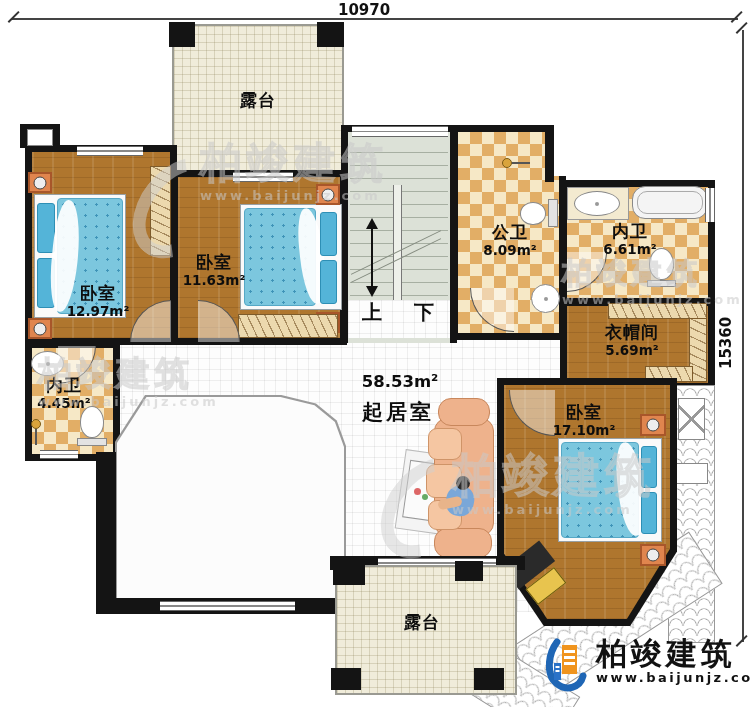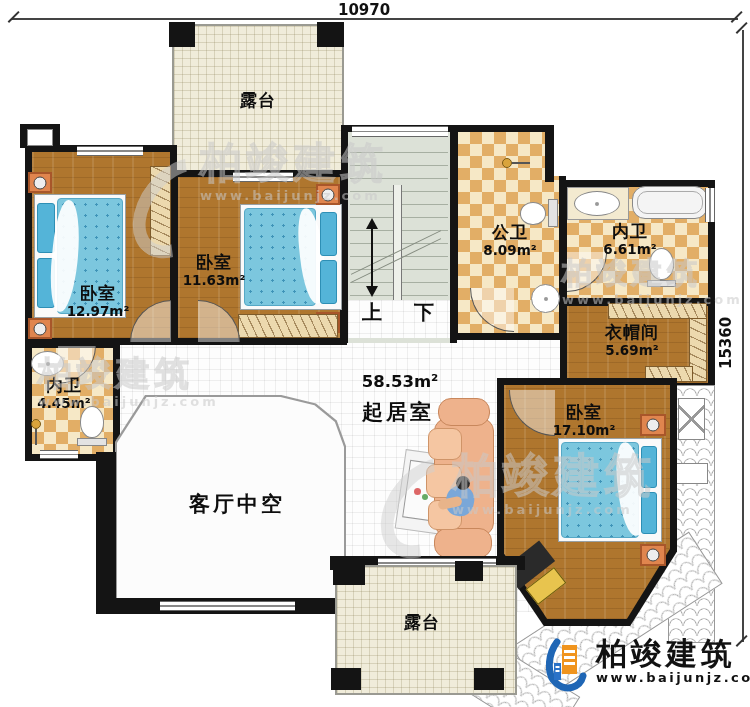--- a/index.html
+++ b/index.html
@@ -248,22 +248,20 @@
       <span class="rarea">5.69m²</span>
     </div>
   <div class="rlabel" style="left:64px;top:375px;">
     <span class="rname">内卫</span>
       <span class="rarea">4.45m²</span>
     </div>
   <div class="rlabel" style="left:400px;top:372px;font-size:16.5px;">
     <span>58.53m²</span></div>
   <div class="rlabel" style="left:398px;top:400px;font-size:21px;letter-spacing:3px;">
     <span>起居室</span></div>
-  <div class="rlabel" style="left:237px;top:492px;font-size:21px;letter-spacing:3px;">
-    <span>客厅中空</span></div>
   <div class="rlabel" style="left:584px;top:402px;">
     <span class="rname">卧室</span>
       <span class="rarea">17.10m²</span>
     </div>
   <div class="rlabel" style="left:422px;top:612px;">
     <span class="rname">露台</span>
     </div>
 
   <div class="wm-swoosh" style="left:140px;top:152px;"></div>
   <div class="wm" style="left:200px;top:142px;">

